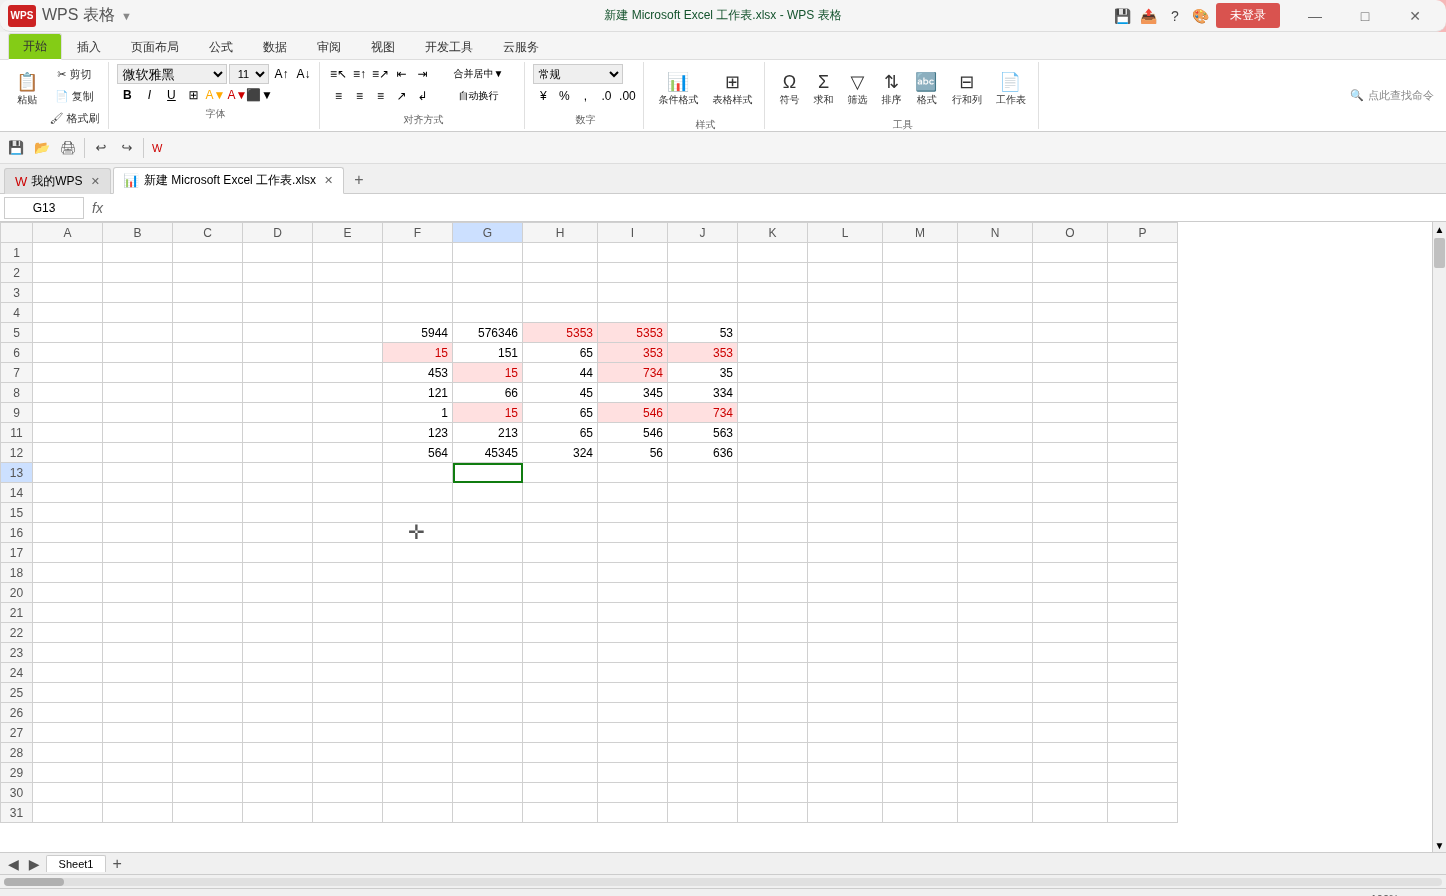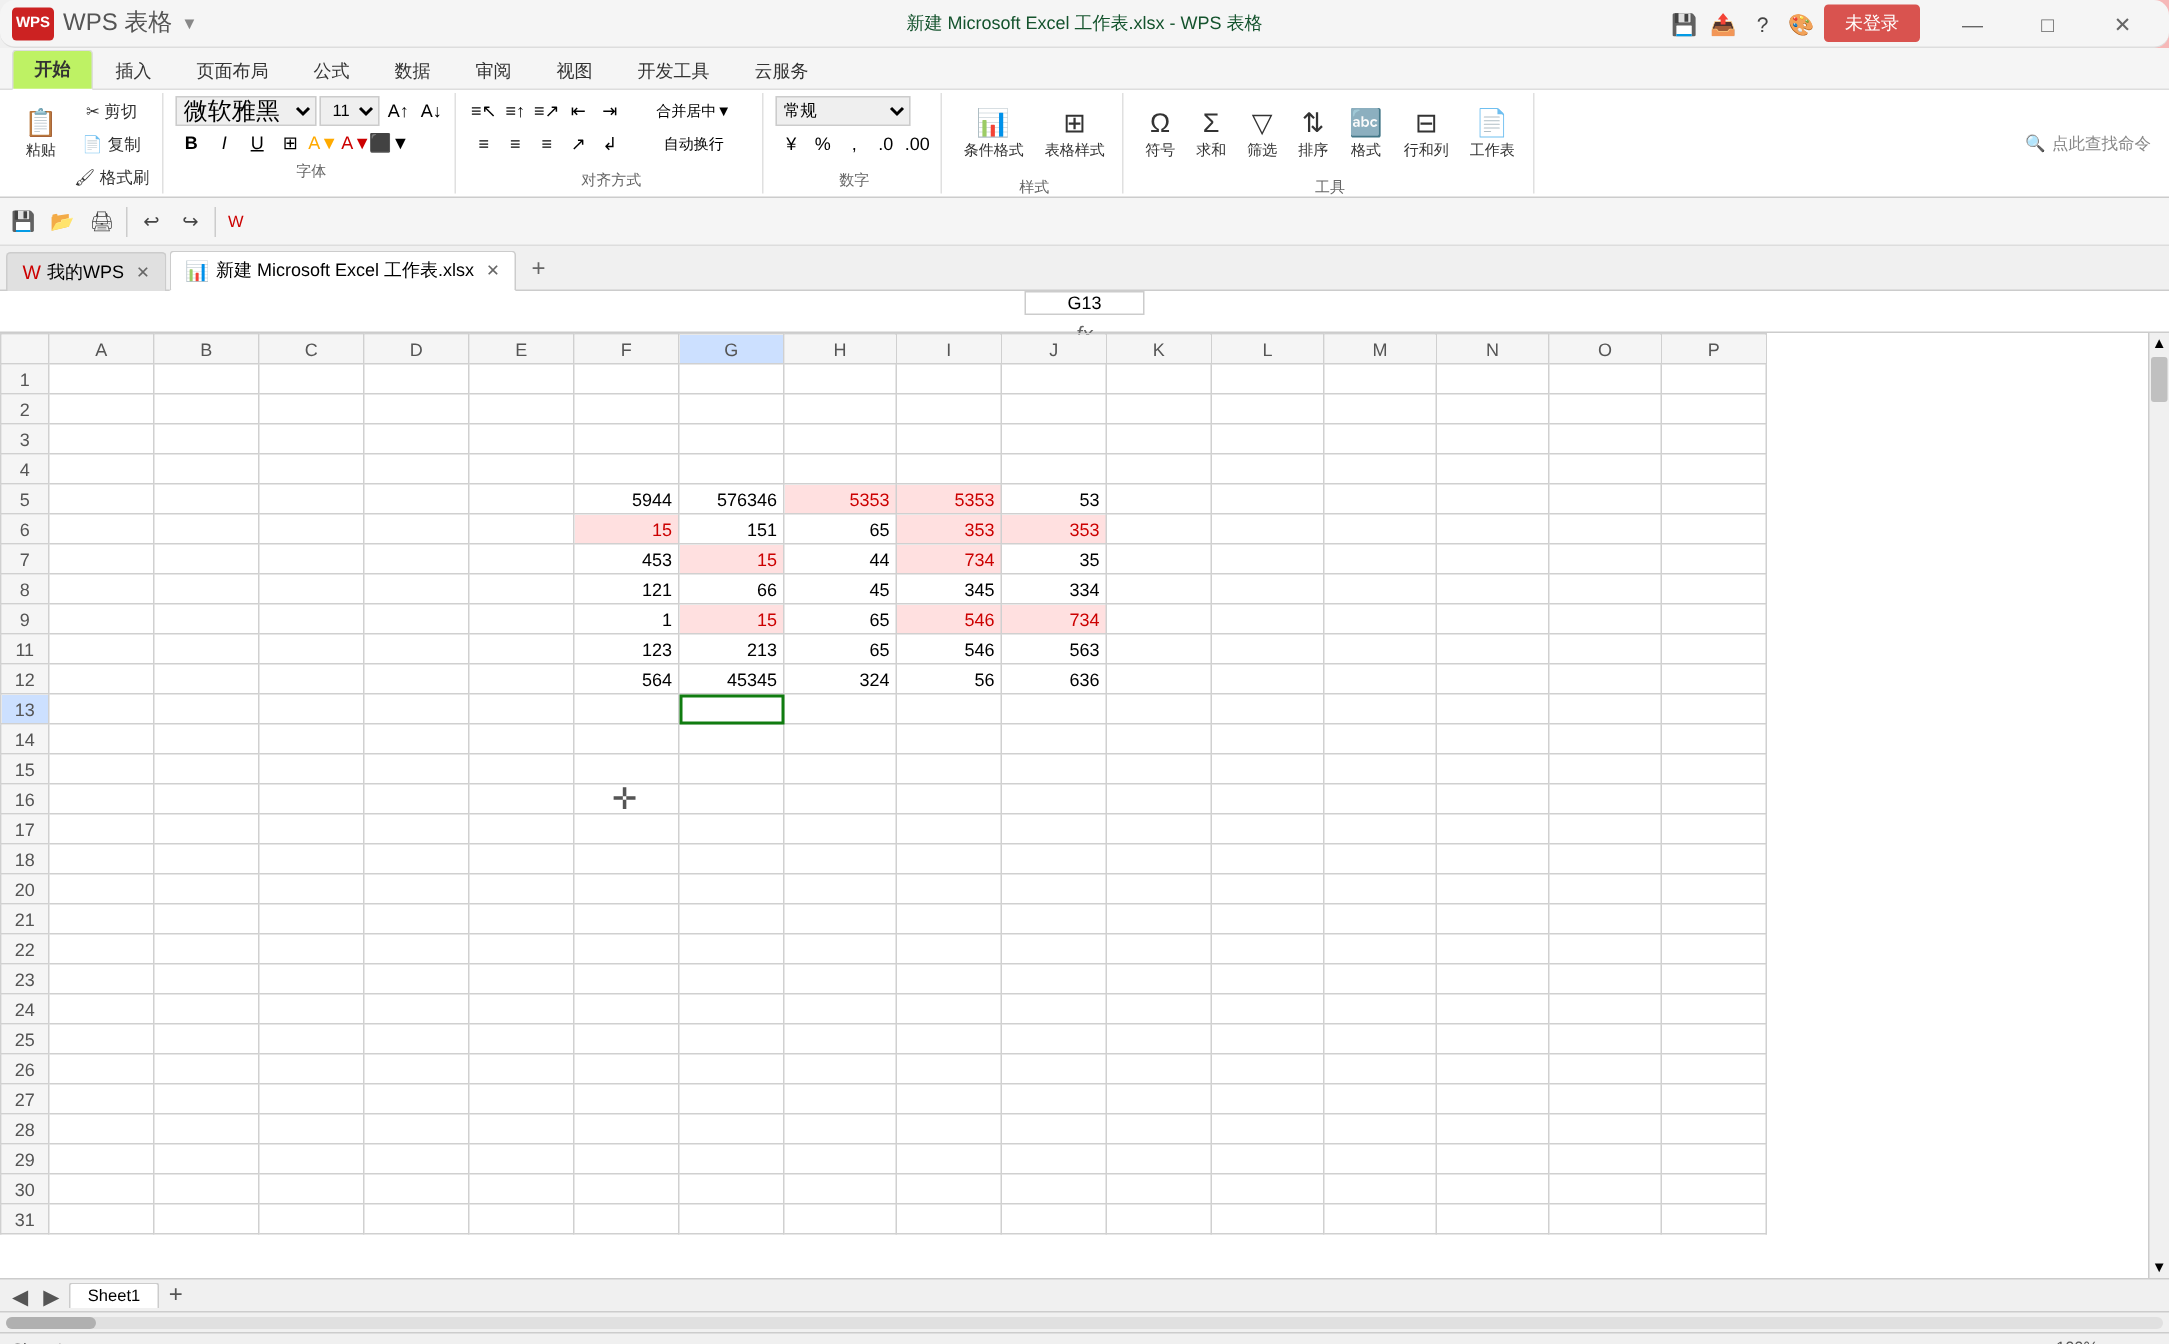--- a/index.html
+++ b/index.html
@@ -58,24 +58,24 @@
       cursor: pointer;
       font-size: 12px;
       color: #333;
       border-radius: 3px 3px 0 0;
       border: 1px solid transparent;
       border-bottom: none;
       position: relative;
       bottom: -1px;
     }
     .ribbon-tab.active {
-      background: #bef264;
+      background: #84cc16;
       border-color: #ddd;
       border-bottom: 1px solid white;
-      font-weight: bold;
+      font-weight: normal;
     }
 
     
     #ribbon-toolbar {
       height: 72px;
       background: white;
       border-bottom: 1px solid #ccc;
       display: flex;
       align-items: stretch;
       padding: 2px 4px;
@@ -149,21 +149,20 @@
 
     
     #formula-bar {
       height: 28px;
       background: white;
       border-bottom: 1px solid #ccc;
       display: flex;
       align-items: center;
       padding: 0 4px;
       gap: 4px;
-      flex-direction: column;
     }
     #name-box {
       width: 80px; height: 22px;
       border: 1px solid #ccc;
       padding: 0 4px;
       font-size: 12px;
       text-align: center;
     }
     #fx-label { font-size: 14px; color: #666; padding: 0 4px; font-style: italic; }
     #formula-input {
@@ -330,21 +329,21 @@
       z-index: -1;
     }
 
     .ribbon-font-controls {
       display: flex;
       flex-direction: column;
       gap: 1px;
     }
     .font-row { display: flex; align-items: center; gap: 2px; }
     .font-select {
-      width: 94px; height: 20px; font-size: 16px; border: 1px solid #ccc;
+      width: 110px; height: 20px; font-size: 13px; border: 1px solid #ccc;
     }
     .size-select {
       width: 40px; height: 20px; font-size: 11px; border: 1px solid #ccc; text-align: center;
     }
     .fmt-btn {
       width: 20px; height: 20px;
       border: 1px solid transparent;
       background: transparent;
       cursor: pointer;
       font-size: 12px;

